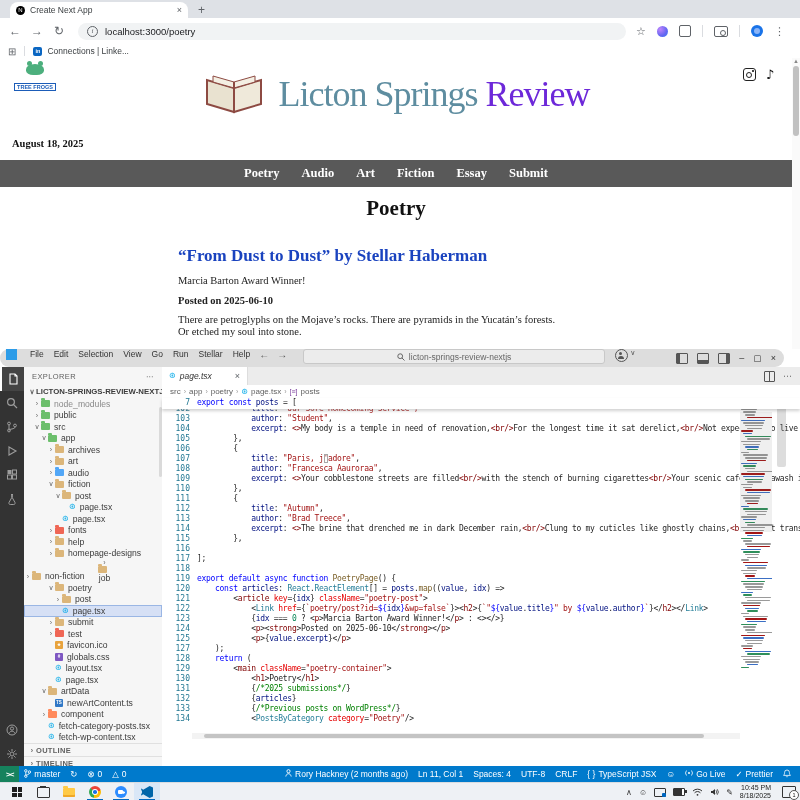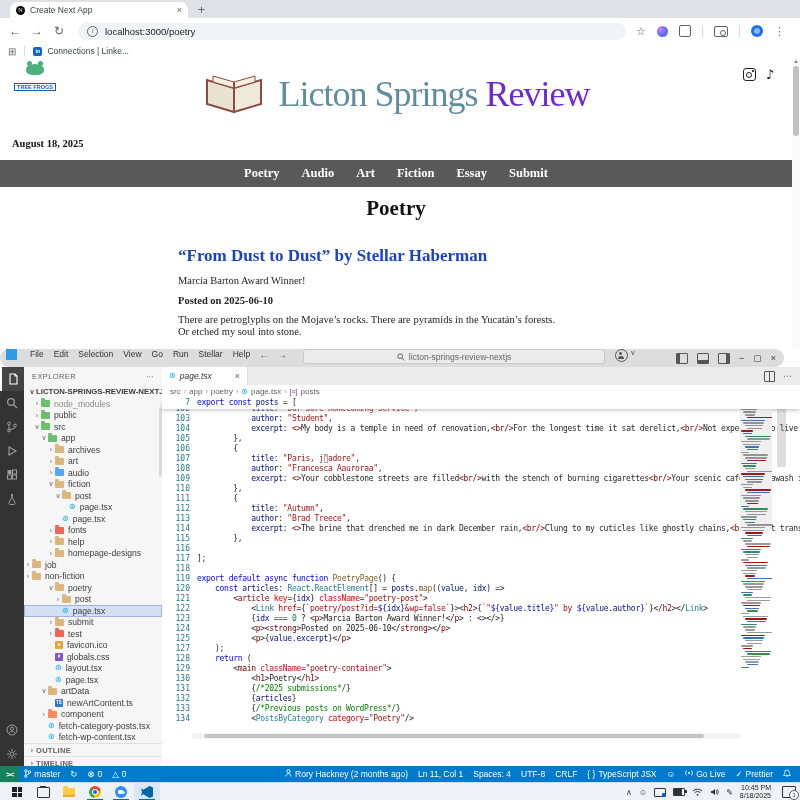--- a/index.html
+++ b/index.html
@@ -410,21 +410,21 @@
         <div class="exrow" style="padding-left: 23px;">
           <span class="chev">›</span>
           <span class="fic fold f"></span>
           <span class="lbl">help</span>
         </div>
         <div class="exrow" style="padding-left: 23px;">
           <span class="chev">›</span>
           <span class="fic fold f"></span>
           <span class="lbl">homepage-designs</span>
         </div>
-        <div class="exrow" style="">
+        <div class="exrow" style="padding-left: 23px; flex-direction: column;">
           <span class="chev">›</span>
           <span class="fic fold f"></span>
           <span class="lbl">job</span>
         </div>
         <div class="exrow" style="">
           <span class="chev">›</span>
           <span class="fic fold f"></span>
           <span class="lbl">non-fiction</span>
         </div>
         <div class="exrow" style="padding-left: 23px;">

